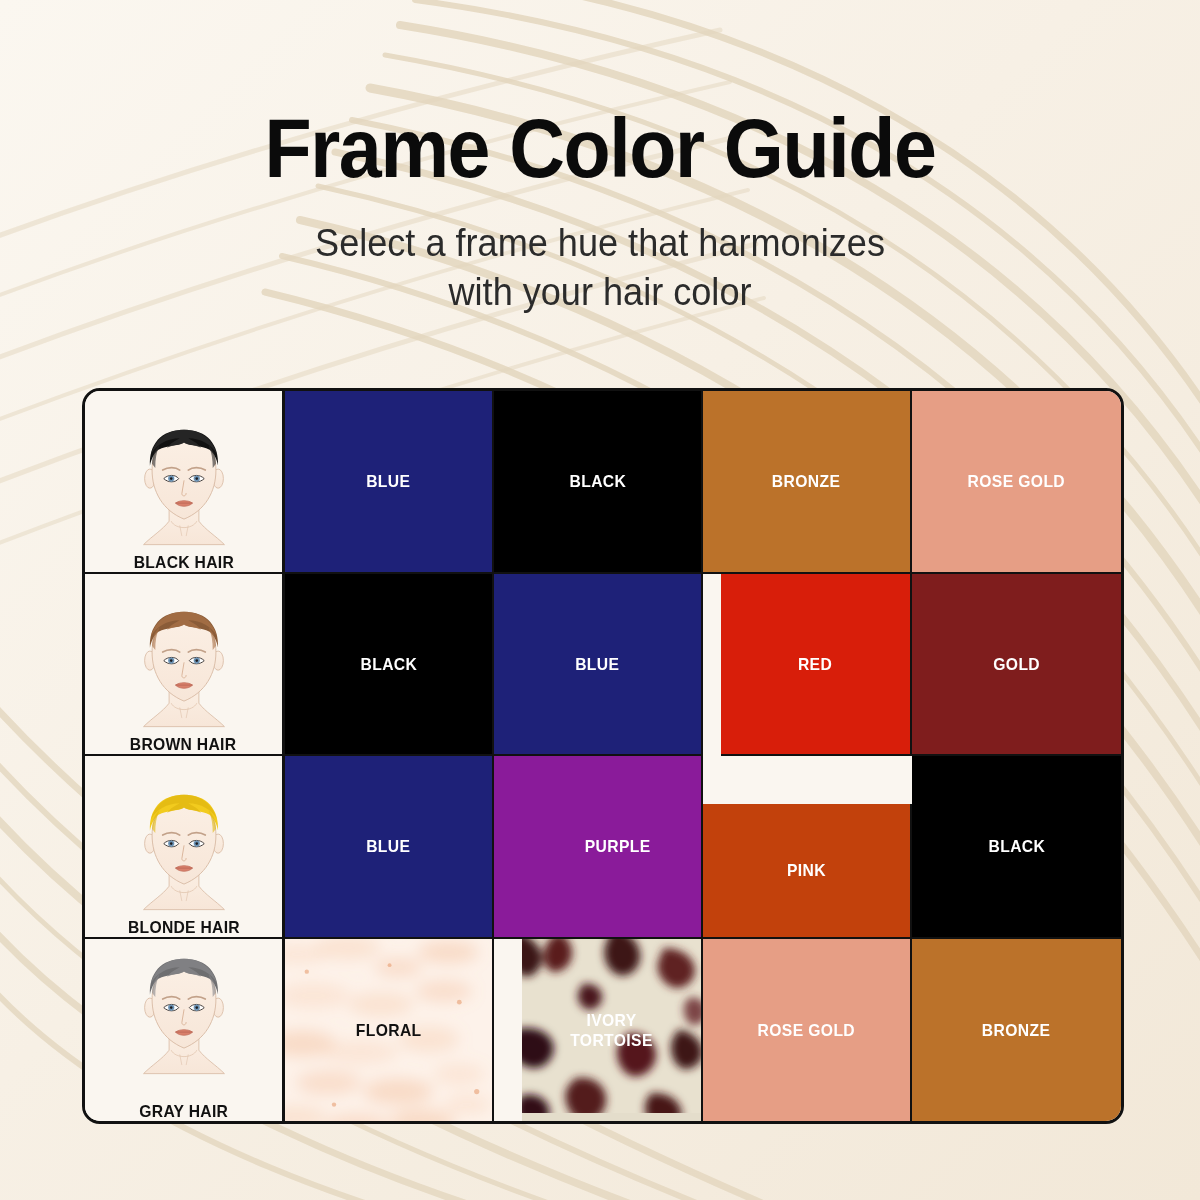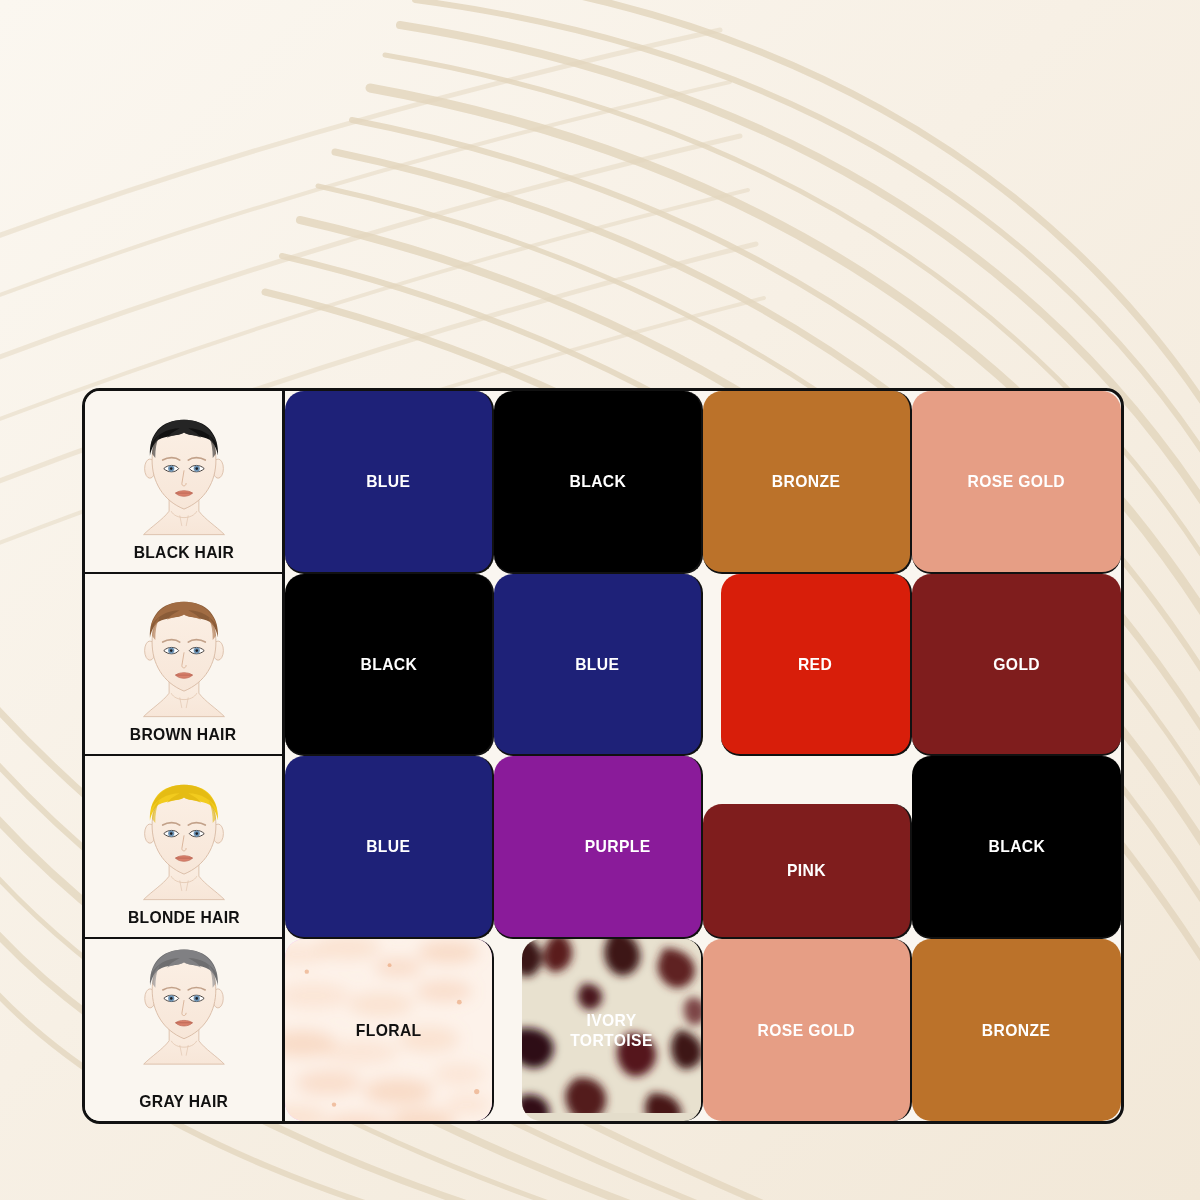--- a/index.html
+++ b/index.html
@@ -50,39 +50,38 @@
   .row{display:contents;}
 
   
   .face-cell{
     position:relative;
     background:#FAF6F0;
     border-right:3px solid #111;
     border-bottom:2px solid #111;
     display:flex;flex-direction:column;
     align-items:center;justify-content:flex-end;
-    padding-bottom:10px;box-sizing:border-box;
+    box-sizing:border-box;
     overflow:hidden;
   }
   .face-cell.last{border-bottom:none;gap:20px;}
   .face-svg{display:block;width:128px;height:132px;margin-bottom:2px;}
   .face-label{
     font-size:16.5px;font-weight:bold;letter-spacing:0.3px;
     color:#111;transform:scaleX(0.95);white-space:nowrap;
   }
 
   
   .swatch{
     position:relative;
     display:flex;align-items:center;justify-content:center;
     border-right:2px solid #111;
     border-bottom:2px solid #111;
     box-sizing:border-box;
     overflow:hidden;
-    border-radius:19px;
   }
   .swatch.col-last{border-right:none;}
   .swatch.row-last{border-bottom:none;}
   .swatch-label{
     position:relative;z-index:3;
     font-size:16.5px;font-weight:bold;letter-spacing:0.4px;
     color:#fff;text-align:center;line-height:1.22;
     transform:scaleX(0.95);
   }
   .swatch-label.dark{color:#111;}
@@ -135,20 +134,27 @@
       <path d="M-40 372 C 205 278 460 202 740 136" stroke-width="5"></path>
       <path d="M-40 434 C 210 338 466 258 748 190" stroke-width="4"></path>
       <path d="M-40 496 C 214 398 470 315 756 244" stroke-width="5"></path>
       <path d="M-40 558 C 218 458 476 372 764 298" stroke-width="4"></path>
     </g>
   </g>
 </svg>
 
 <div id="page">
 
+  <div class="header">
+    <h1 class="title">Frame Color Guide</h1>
+    <p class="subtitle">
+      <span>Select a frame hue that harmonizes</span>
+      <span>with your hair color</span>
+    </p>
+  </div>
 
   <div class="grid-wrap">
     <div class="grid" id="grid-root">
         <div class="row"><div class="face-cell">
 
   <svg class="face-svg" viewBox="0 0 120 124">
     <defs>
       <linearGradient id="skin0" x1="0" y1="0" x2="0" y2="1">
         <stop offset="0%" stop-color="#FBEFE4"></stop>
         <stop offset="100%" stop-color="#F7E6D8"></stop>
@@ -290,21 +296,21 @@
     <path d="M52 79 C56 76 64 76 68 79 C64 83 56 83 52 79 Z" fill="#D9806B" stroke="#C06D5B" stroke-width="0.7"></path>
     <path d="M52 79 L68 79" stroke="#B4604F" stroke-width="0.7"></path>
   </svg>
              <div class="face-label">BLONDE HAIR</div>
            </div><div class="swatch" style="background:#1E2178;">
 
                <div class="swatch-label">BLUE</div>
              </div><div class="swatch" style="background:#8A1B9A;padding-left:40px;">
 
                <div class="swatch-label">PURPLE</div>
-             </div><div class="swatch" style="background:#7f1d1d;margin-top:48px;">
+             </div><div class="swatch" style="background:#c2410c;margin-top:48px;">
 
                <div class="swatch-label">PINK</div>
              </div><div class="swatch col-last" style="background:#000000;">
 
                <div class="swatch-label">BLACK</div>
              </div></div>
         <div class="row"><div class="face-cell last">
 
   <svg class="face-svg" viewBox="0 0 120 124">
     <defs>

